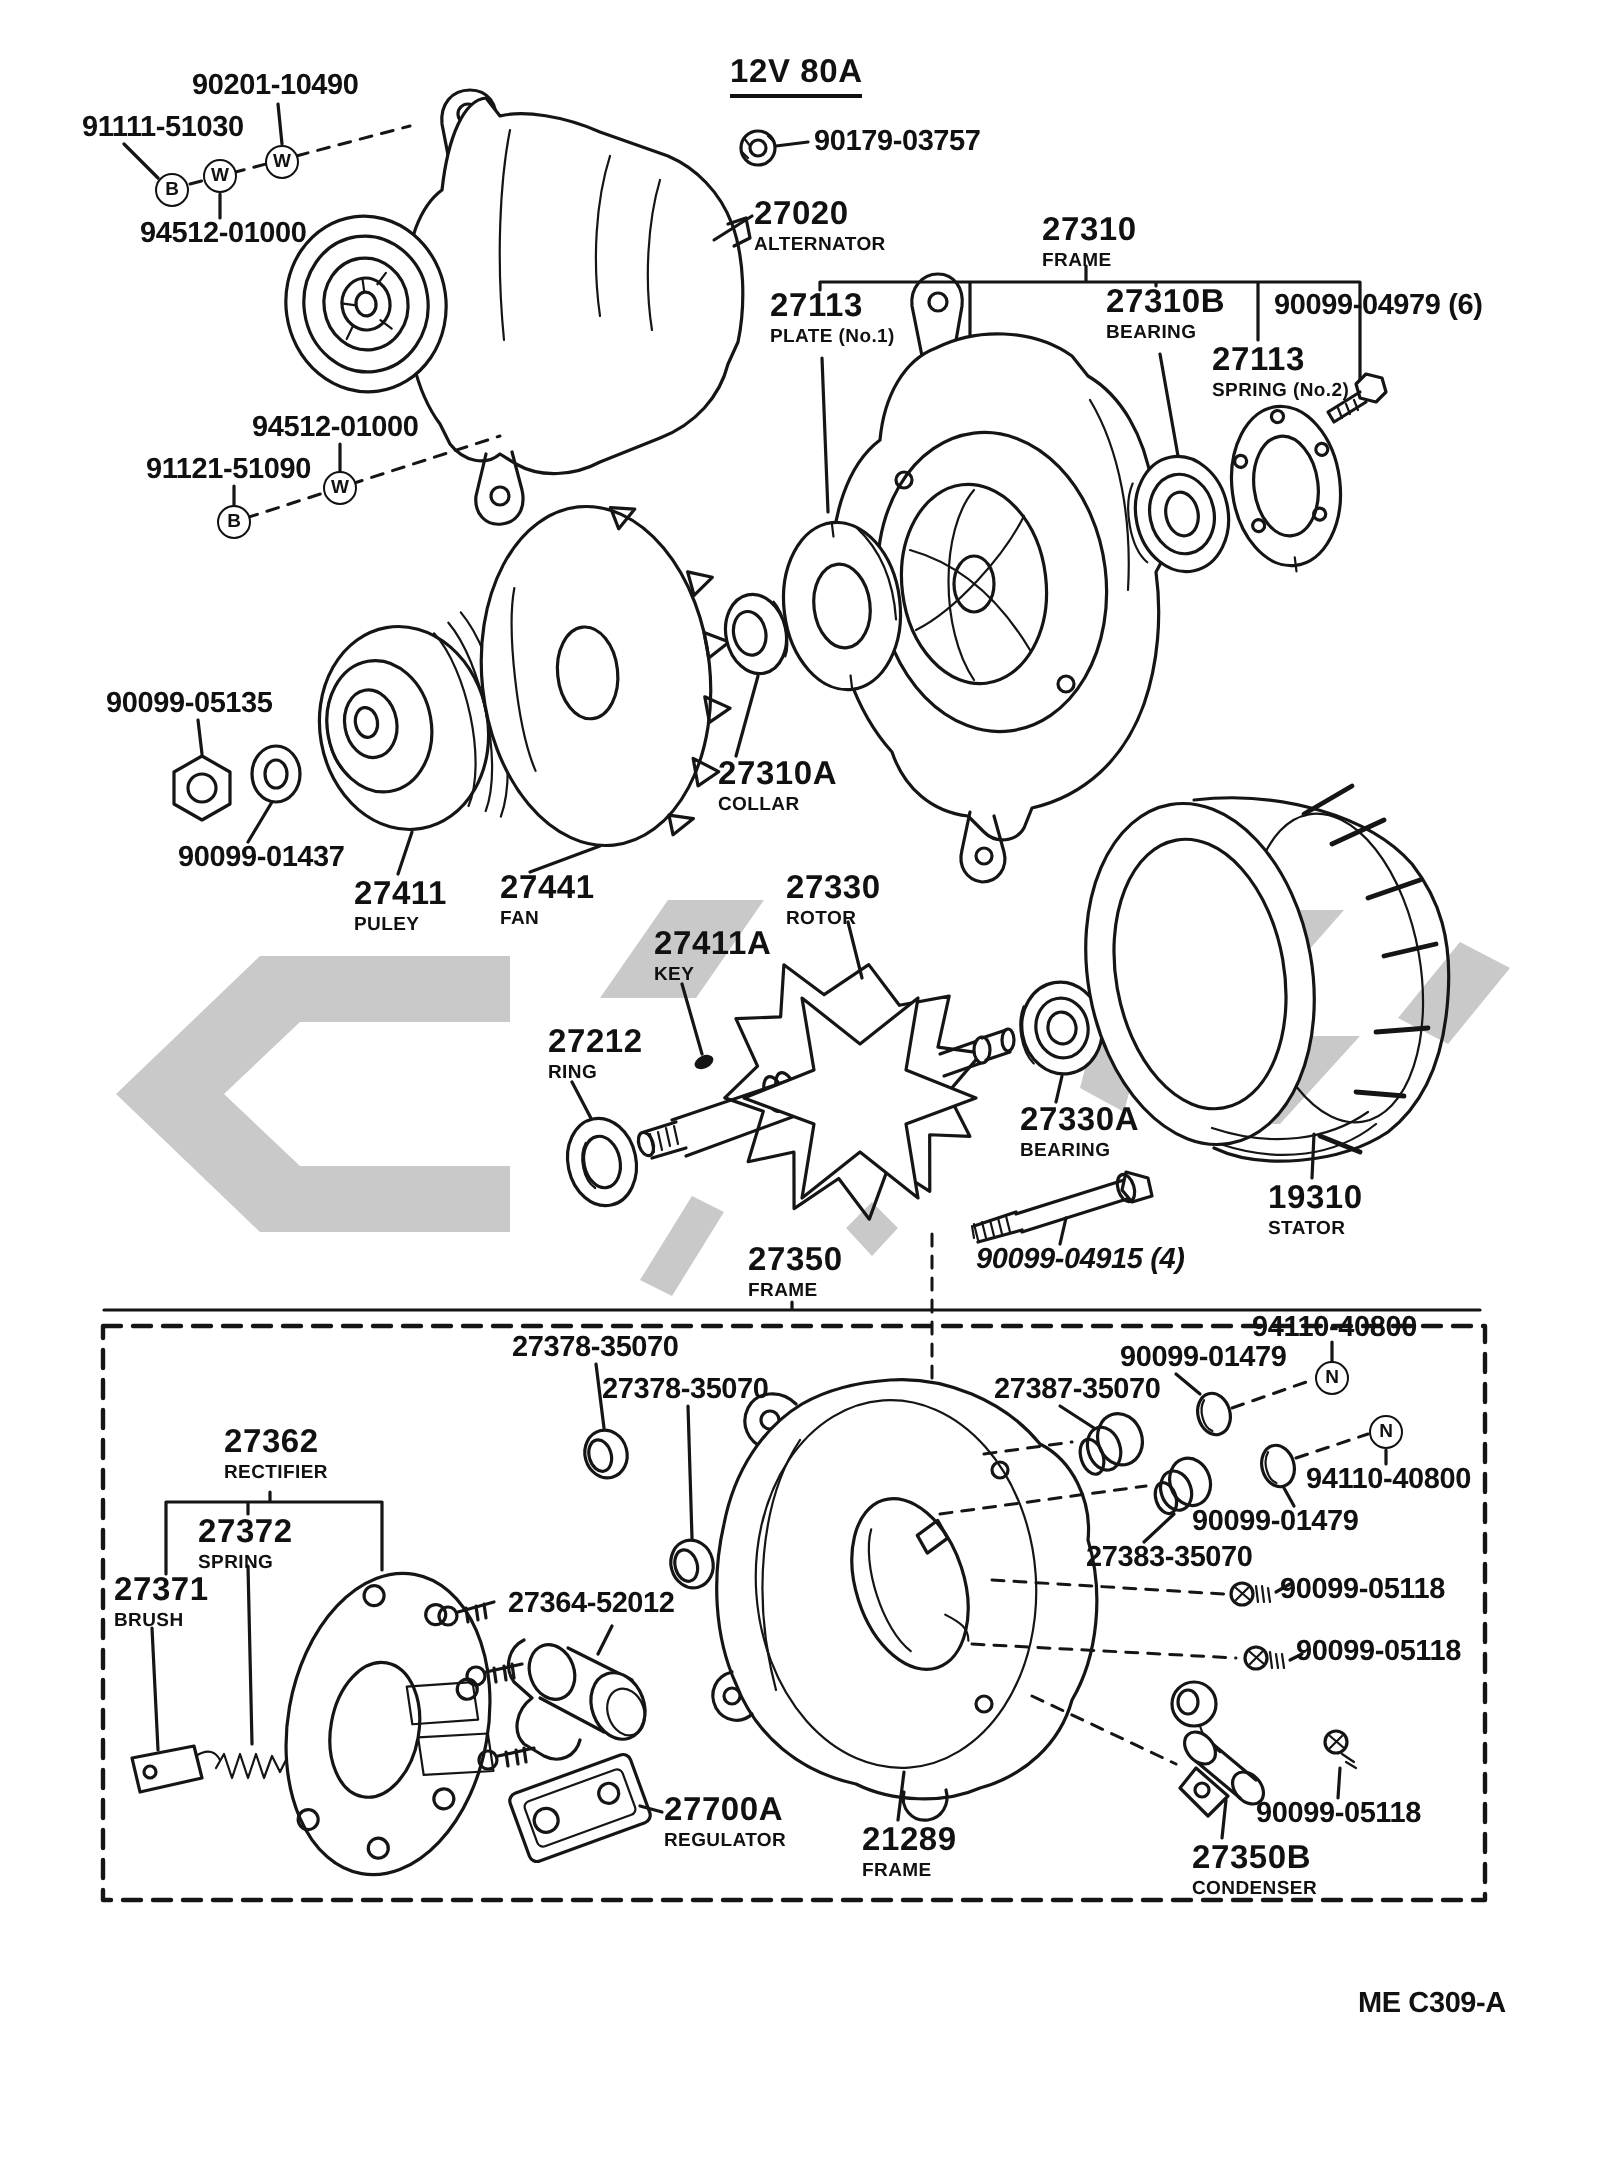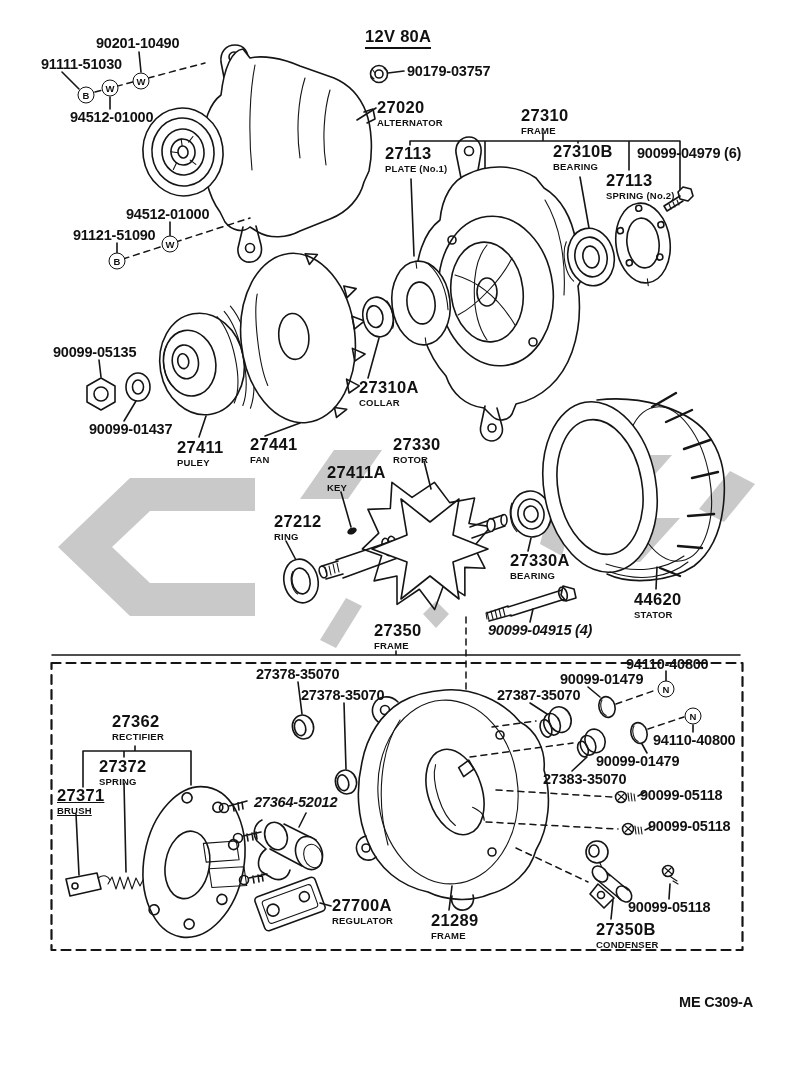--- a/index.html
+++ b/index.html
@@ -460,21 +460,21 @@
       </div>
       <div class="label big" style="left: 274px; top: 513px;">
         <span class="pn">27212</span>
         <span class="sub">RING</span>
       </div>
       <div class="label big" style="left: 510px; top: 552px;">
         <span class="pn">27330A</span>
         <span class="sub">BEARING</span>
       </div>
       <div class="label big" style="left: 634px; top: 591px;">
-        <span class="pn">44620</span>
+        <span class="pn">19310</span>
         <span class="sub">STATOR</span>
       </div>
       <div class="label big" style="left: 374px; top: 622px;">
         <span class="pn">27350</span>
         <span class="sub">FRAME</span>
       </div>
       <div class="label" style="left: 488px; top: 623px; font-style: italic;">
         <span class="pn">90099-04915 (4)</span>
       </div>
       <div class="label" style="left: 256px; top: 667px;">
@@ -499,31 +499,31 @@
       <div class="label" style="left: 653px; top: 733px;">
         <span class="pn">94110-40800</span>
       </div>
       <div class="label big" style="left: 99px; top: 758px;">
         <span class="pn">27372</span>
         <span class="sub">SPRING</span>
       </div>
       <div class="label" style="left: 596px; top: 754px;">
         <span class="pn">90099-01479</span>
       </div>
-      <div class="label big" style="left: 57px; top: 787px; text-decoration: underline;">
+      <div class="label big" style="left: 57px; top: 787px;">
         <span class="pn">27371</span>
         <span class="sub">BRUSH</span>
       </div>
       <div class="label" style="left: 543px; top: 772px;">
         <span class="pn">27383-35070</span>
       </div>
       <div class="label" style="left: 640px; top: 788px;">
         <span class="pn">90099-05118</span>
       </div>
-      <div class="label" style="left: 254px; top: 795px; font-style: italic;">
+      <div class="label" style="left: 254px; top: 795px;">
         <span class="pn">27364-52012</span>
       </div>
       <div class="label" style="left: 648px; top: 819px;">
         <span class="pn">90099-05118</span>
       </div>
       <div class="label big" style="left: 332px; top: 897px;">
         <span class="pn">27700A</span>
         <span class="sub">REGULATOR</span>
       </div>
       <div class="label big" style="left: 431px; top: 912px;">

